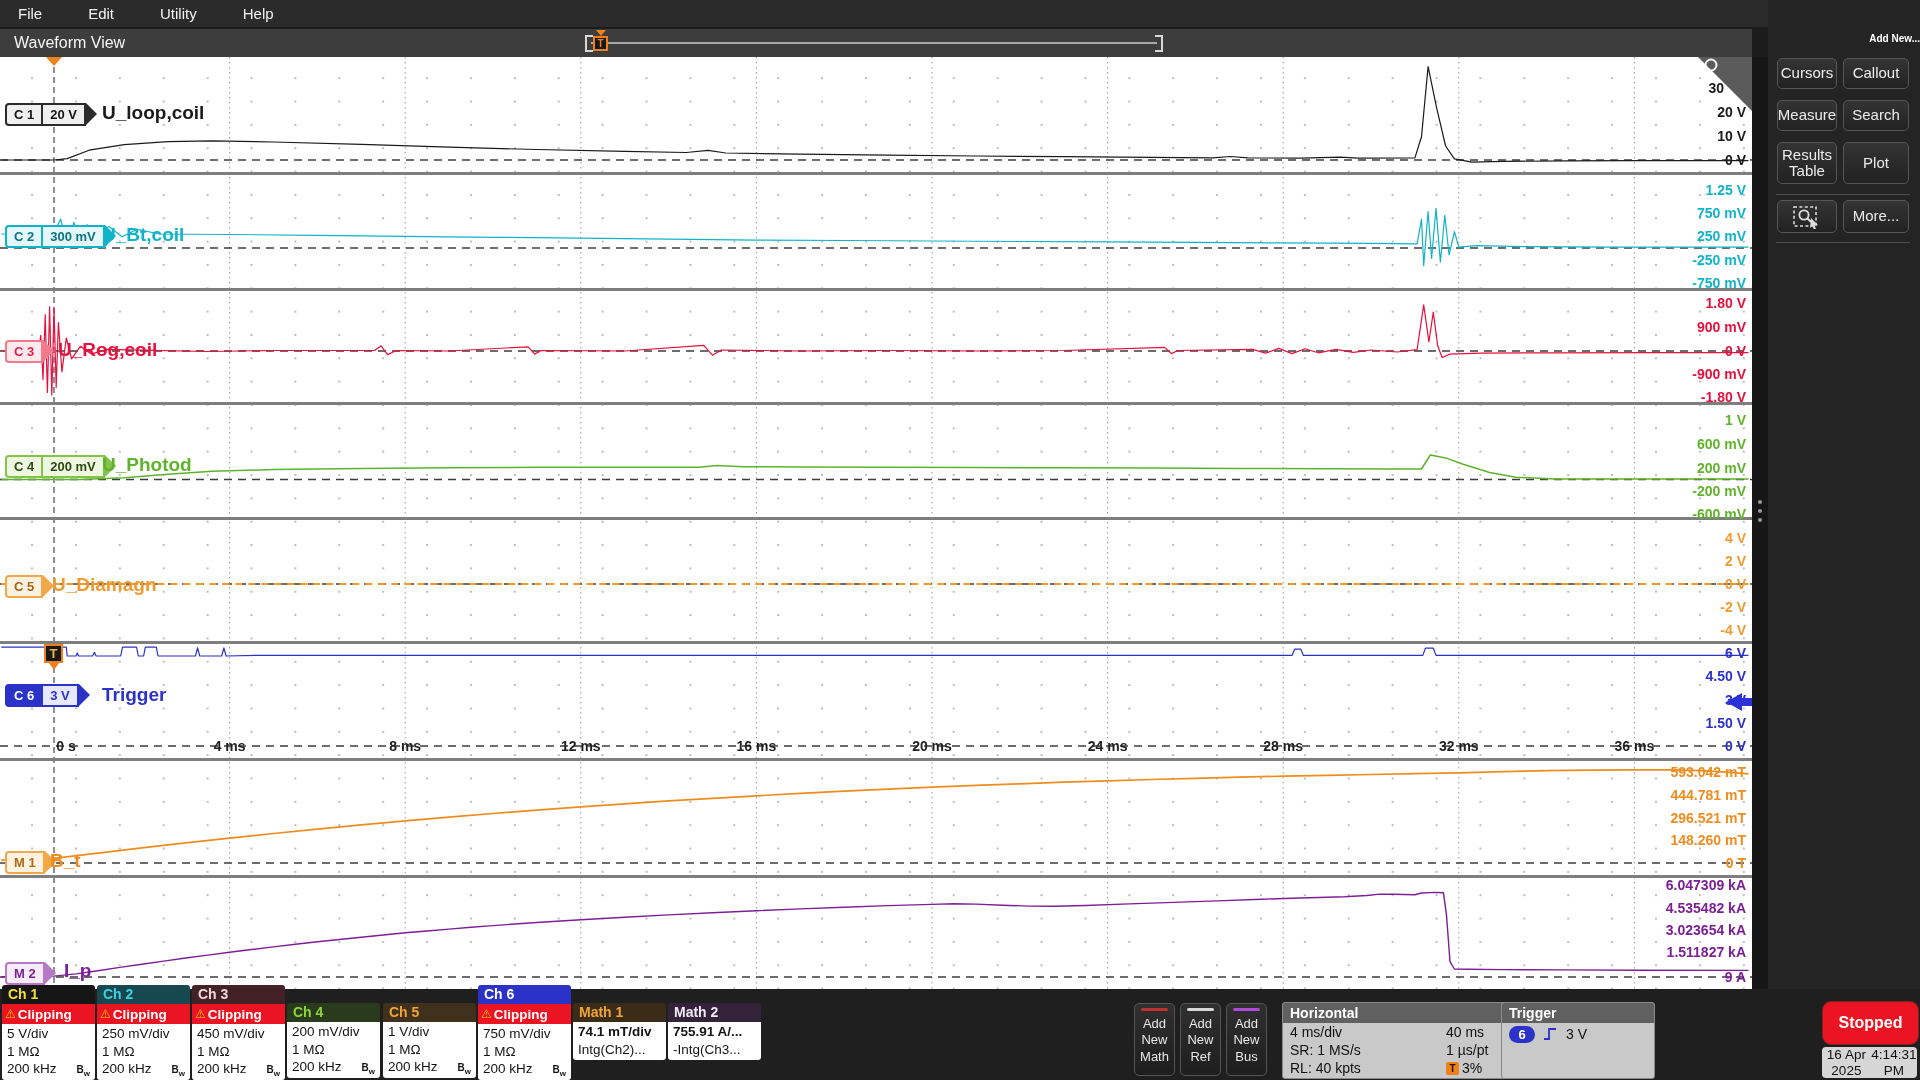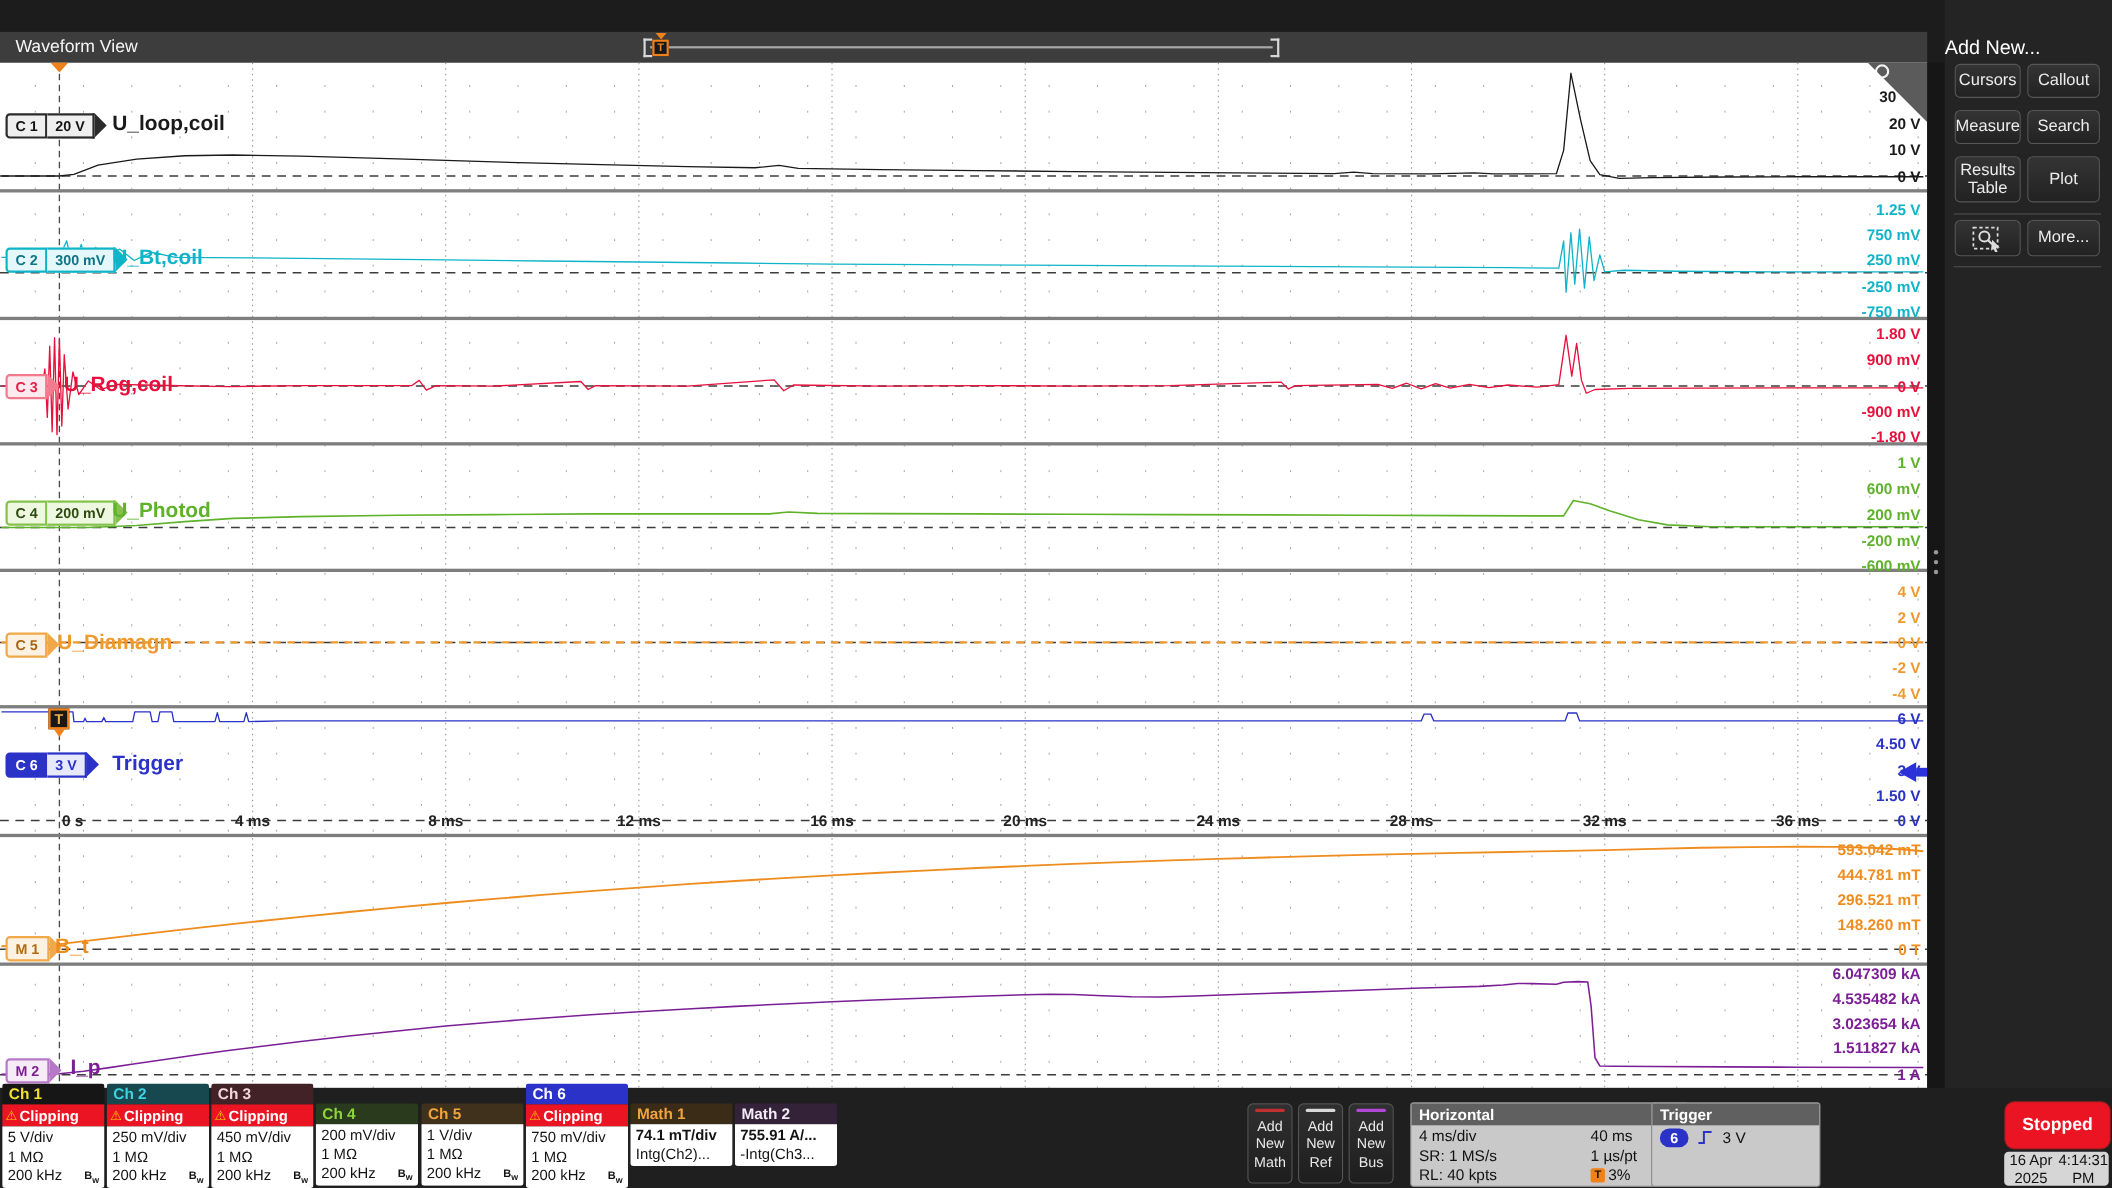--- a/index.html
+++ b/index.html
@@ -36,21 +36,21 @@
   .trig-box-tri{position:absolute;left:49px;top:606px;width:0;height:0;border-left:5px solid transparent;border-right:5px solid transparent;border-top:7px solid #f08018;}
   .corner-zoom{position:absolute;right:0;top:0;width:54px;height:54px;background:#4f4f4f;clip-path:polygon(0 0,100% 0,100% 100%);opacity:.93;}
   .corner-zoom svg{position:absolute;right:5px;top:5px;}
   .trig-arrow{position:absolute;left:1726px;top:636px;width:0;height:0;border-top:9px solid transparent;border-bottom:9px solid transparent;border-right:16px solid #2a32d8;}
   .trig-arrow-tail{position:absolute;left:1742px;top:641px;width:10px;height:8px;background:#2a32d8;}
   
   .splitter{position:absolute;left:1752px;top:57px;width:16px;height:932px;background:#161616;}
   .splitter .dot{width:4px;height:4px;border-radius:50%;background:#9a9a9a;margin:5px auto;}
   .splitter .dots{margin-top:443px;}
   .sidebar{position:absolute;left:1768px;top:0;width:152px;height:1080px;background:#242424;}
-  .sb-header{position:absolute;left:0;top:33px;width:152px;text-align:left;color:#fff;font-size:18px;font-weight:normal;}
+  .sb-header{position:absolute;left:0;top:33px;width:152px;text-align:right;color:#fff;font-size:10px;font-weight:bold;}
   .sb-btn{position:absolute;background:linear-gradient(#343434,#222);border:1px solid #565656;border-radius:5px;color:#ececec;font-size:15px;display:flex;align-items:center;justify-content:center;text-align:center;line-height:1.1;box-sizing:border-box;cursor:default;}
   .sb-sep{position:absolute;left:8px;width:134px;height:1px;background:#4e4e4e;}
   
   .footer-bg{position:absolute;left:0;top:989px;width:1920px;height:91px;background:#1f1f1f;}
   .fbadge{position:absolute;width:93px;border-radius:3px;overflow:hidden;font-size:13.5px;}
   .fb-hdr{height:19px;line-height:19px;padding-left:6px;font-weight:bold;font-size:14px;}
   .fb-clip{height:20px;background:#ea1422;color:#fff;font-weight:bold;display:flex;align-items:center;padding-left:3px;gap:2px;}
   .fb-clip .warn{color:#ffd200;font-size:12px;}
   .fb-body{background:#ffffff;color:#141414;padding:1px 0 2px 5px;}
   .fb-row{height:17.5px;line-height:17.5px;white-space:nowrap;position:relative;padding-right:6px;}
@@ -66,20 +66,26 @@
   .t-chip{display:inline-block;width:13px;height:13px;background:#f08018;color:#201000;font-size:10px;font-weight:bold;text-align:center;line-height:13px;border-radius:2px;}
   .src-pill{display:inline-block;min-width:26px;height:17px;background:#2a32c8;color:#fff;border-radius:9px;text-align:center;line-height:17px;font-size:13px;font-weight:bold;}
   .stopped{position:absolute;left:1822px;top:1001px;width:95px;height:42px;background:#ea1422;border:1px solid #7e2020;border-radius:9px;color:#fff;font-weight:bold;font-size:16px;display:flex;align-items:center;justify-content:center;}
   .datetime{position:absolute;left:1822px;top:1047px;width:95px;height:31px;background:#d6d6d6;border-radius:4px;color:#111;font-size:13.5px;text-align:center;line-height:1.15;display:flex;flex-direction:row;justify-content:center;}
 </style>
 </head>
 <body>
 
 <div id="app">
 
+  <div class="menubar" id="menubar">
+      <div class="menu-item">File</div>
+      <div class="menu-item">Edit</div>
+      <div class="menu-item">Utility</div>
+      <div class="menu-item">Help</div>
+    </div>
   <div class="brand"><span>Te</span><span class="k">k</span><span>tronix</span></div>
 
   <div class="tabbar">
     <div class="tab-title">Waveform View</div>
     <div class="ov-bar">
       <div class="ov-line"></div>
       <div class="ov-brl"></div>
       <div class="ov-brr"></div>
       <div class="ov-tri"></div>
       <div class="ov-t">T</div>
@@ -193,21 +199,21 @@
         <div class="axis-label" style="left: 1746px; top: 806px; color: rgb(239, 140, 30);">0 T</div>
         <div class="pbadge" style="left: 5px; top: 794px;">
           <span class="pb-cell pb-c1" style="border-color: rgb(240, 168, 72); background: rgb(253, 242, 226); color: rgb(176, 106, 20);">M 1</span>
           <span class="pb-tip" style="border-left: 11px solid rgb(240, 168, 72);"></span>
         </div>
         <div class="ch-name" style="left: 50px; top: 793px; color: rgb(239, 140, 30);">B_t</div>
         <div class="axis-label" style="left: 1746px; top: 828px; color: rgb(124, 31, 150);">6.047309 kA</div>
         <div class="axis-label" style="left: 1746px; top: 851px; color: rgb(124, 31, 150);">4.535482 kA</div>
         <div class="axis-label" style="left: 1746px; top: 873px; color: rgb(124, 31, 150);">3.023654 kA</div>
         <div class="axis-label" style="left: 1746px; top: 895px; color: rgb(124, 31, 150);">1.511827 kA</div>
-        <div class="axis-label" style="left: 1746px; top: 920px; color: rgb(124, 31, 150);">1 A</div>
+        <div class="axis-label" style="left: 1746px; top: 920px; color: rgb(124, 31, 150);">9 A</div>
         <div class="pbadge" style="left: 5px; top: 905px;">
           <span class="pb-cell pb-c1" style="border-color: rgb(184, 120, 200); background: rgb(246, 236, 248); color: rgb(124, 32, 144);">M 2</span>
           <span class="pb-tip" style="border-left: 11px solid rgb(184, 120, 200);"></span>
         </div>
         <div class="ch-name" style="left: 64px; top: 903px; color: rgb(124, 31, 150);">I_p</div>
         <div class="time-label" style="left: 66px;">0 s</div>
         <div class="time-label" style="left: 229.6px;">4 ms</div>
         <div class="time-label" style="left: 405.2px;">8 ms</div>
         <div class="time-label" style="left: 580.8px;">12 ms</div>
         <div class="time-label" style="left: 756.4px;">16 ms</div>

